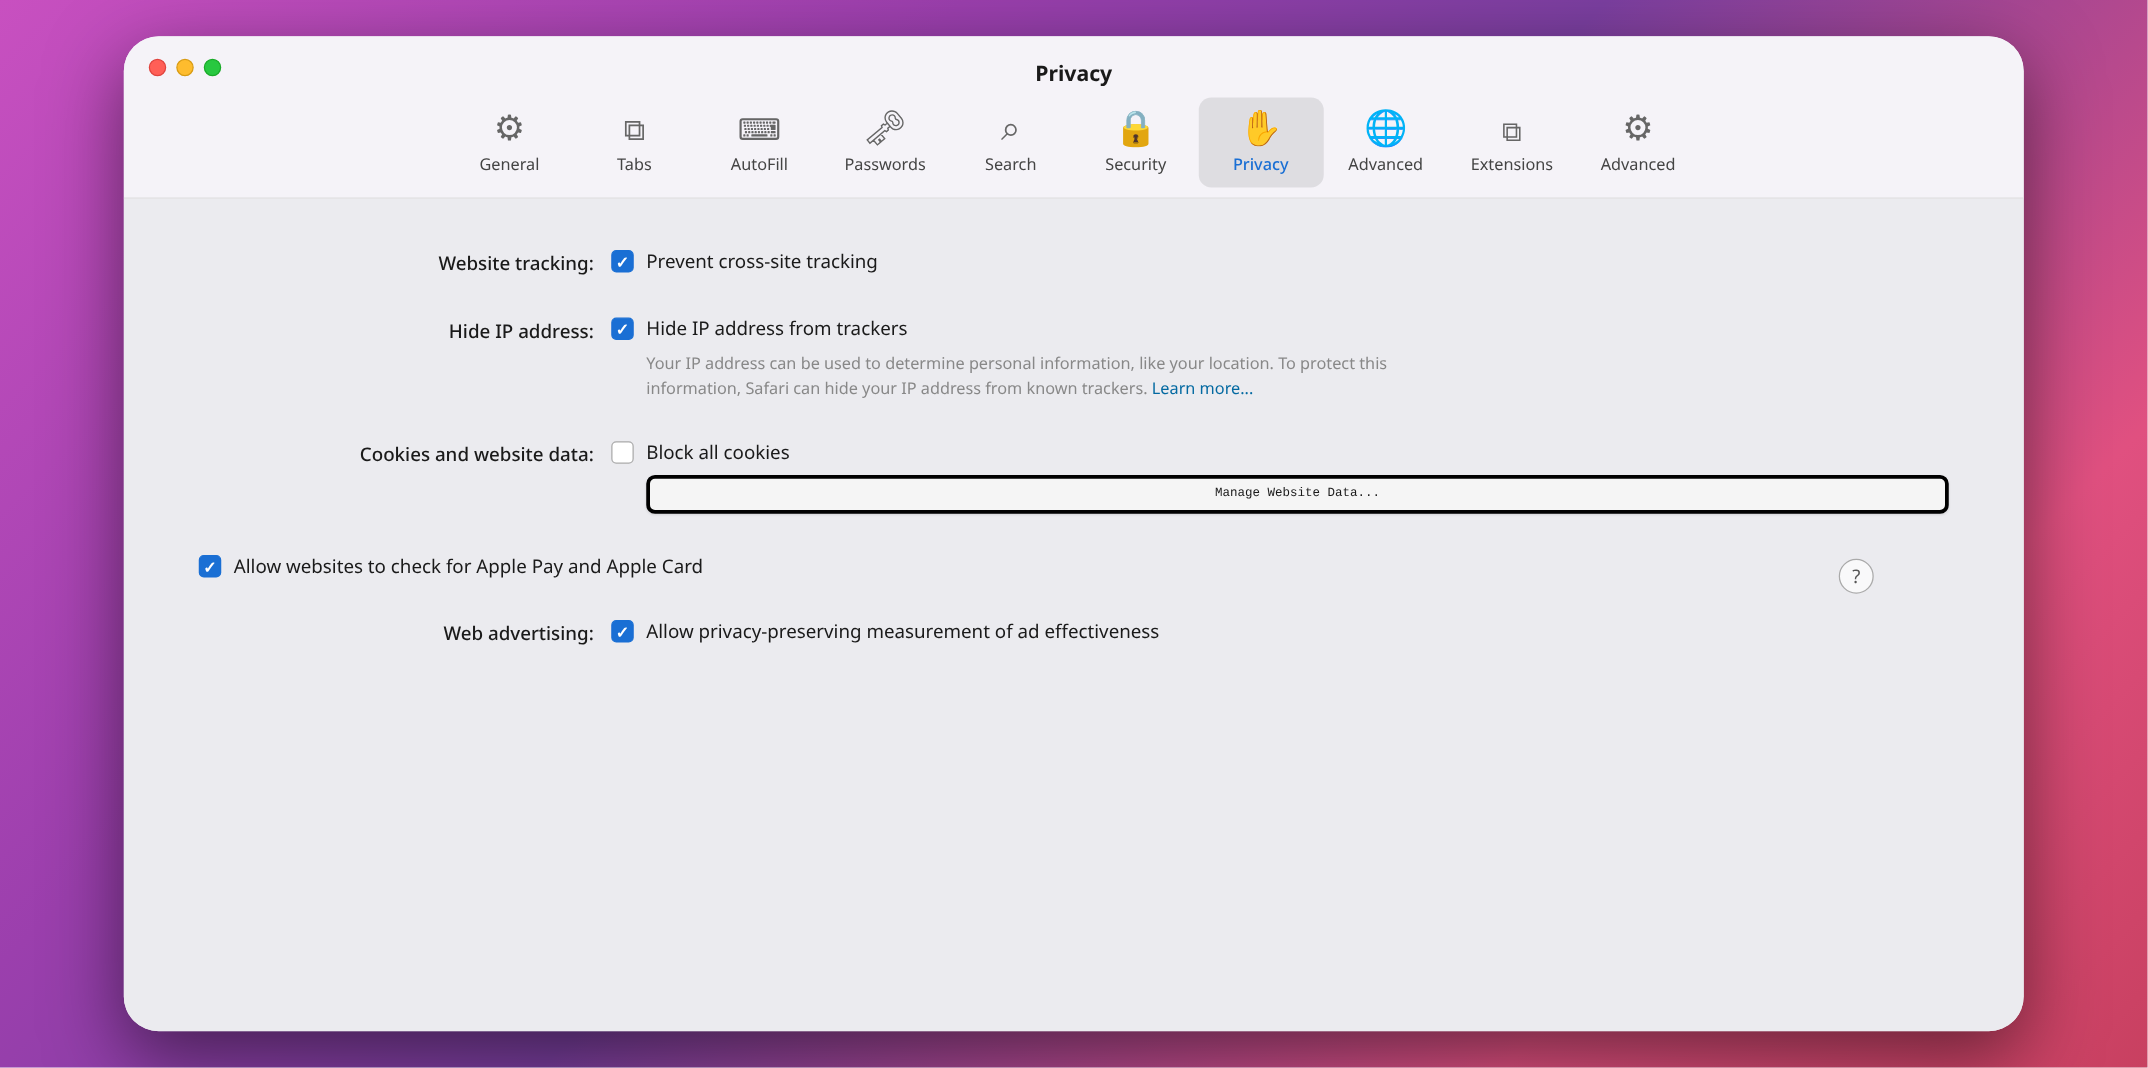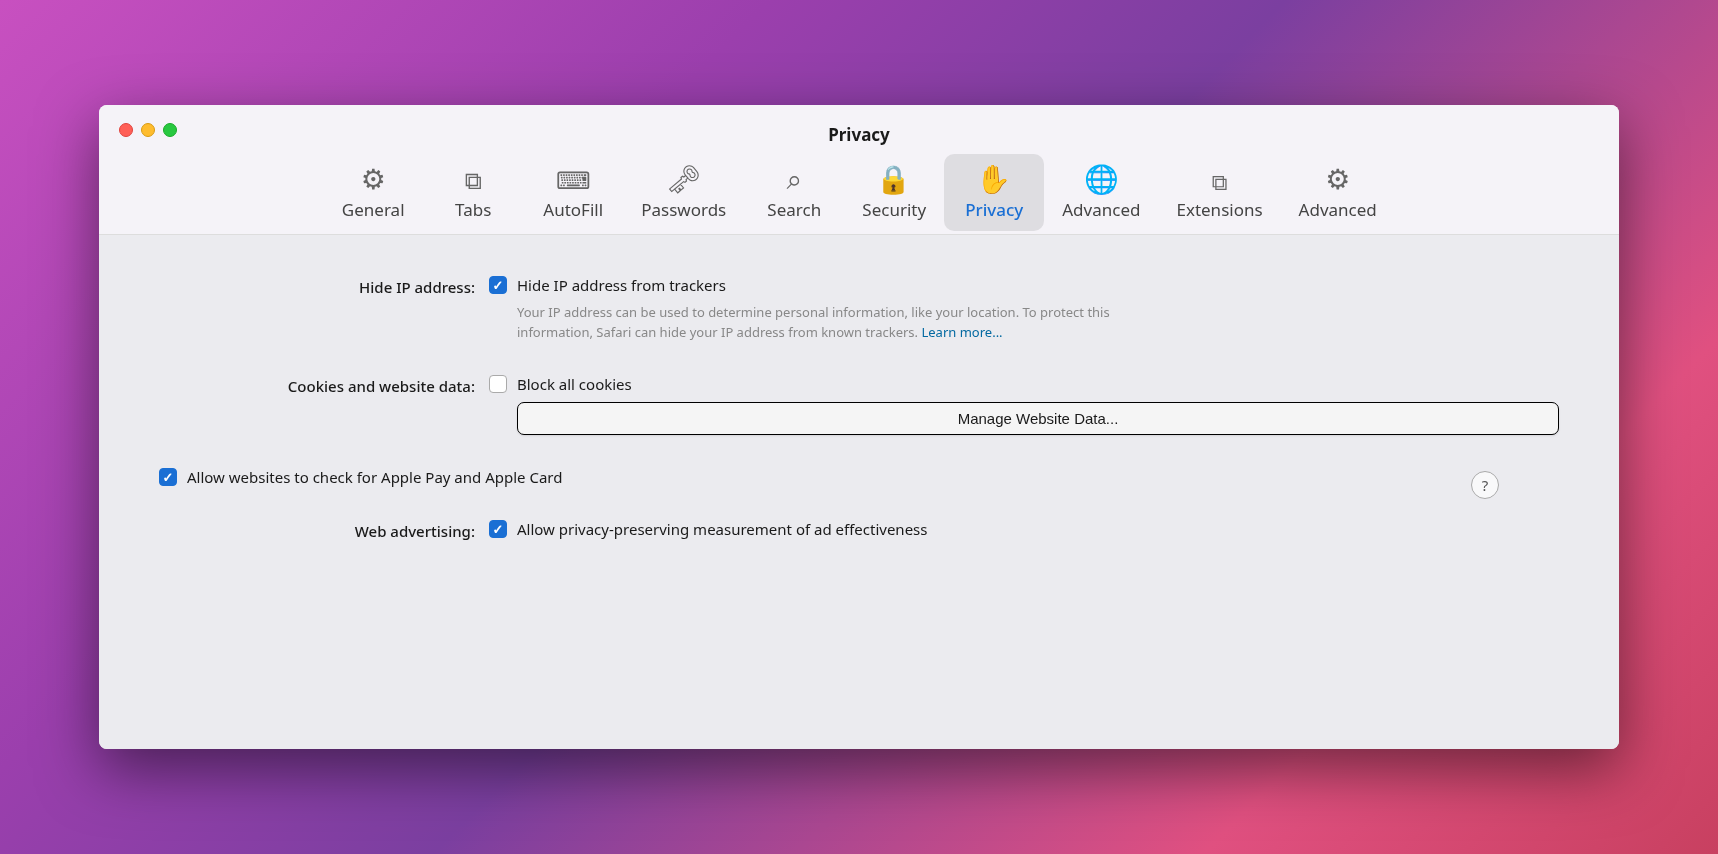--- a/index.html
+++ b/index.html
@@ -9,23 +9,23 @@
       height: 854px;
       display: flex;
       align-items: center;
       justify-content: center;
       background: linear-gradient(135deg, #c850c0 0%, #9b3fad 30%, #7b3fa0 50%, #e05080 80%, #c84060 100%);
       font-family: -apple-system, BlinkMacSystemFont, 'SF Pro Text', 'Helvetica Neue', sans;
     }
 
     .window {
       width: 1520px;
-      height: 644px;
+      height: 796px;
       background: #f0eef5;
-      border-radius: 8px;
+      border-radius: 28px;
       box-shadow: 0 20px 60px rgba(0,0,0,0.5);
       overflow: hidden;
       display: flex;
       flex-direction: column;
     }
 
     
     .titlebar {
       background: #f5f3f8;
       border-bottom: 1px solid #ddd;
@@ -88,21 +88,21 @@
       font-size: 28px;
       color: #666;
       line-height: 1;
     }
 
     .tab-item.active .tab-icon {
       color: #1a6fd4;
     }
 
     .tab-label {
-      font-size: 17px;
+      font-size: 13px;
       color: #444;
     }
 
     .tab-item.active .tab-label {
       color: #1a6fd4;
       font-weight: 500;
     }
 
     
     .content {
@@ -182,28 +182,29 @@
     }
 
     .learn-more {
       color: #0369a1;
       text-decoration: none;
     }
 
     .manage-button {
       display: inline-block;
       background: #f5f5f5;
-      border: 1px solid #000000;
+      border: 3px solid #000000;
       border-radius: 7px;
       padding: 7px 18px;
-      font-size: 15px;
+      font-size: 10px;
       color: #1a1a1a;
       cursor: pointer;
       margin-left: 28px;
       box-shadow: 0 1px 2px rgba(0,0,0,0.1);
+      font-family: Liberation Mono, monospace;
     }
 
     .help-button {
       width: 28px;
       height: 28px;
       border-radius: 50%;
       border: 1.5px solid #aaa;
       background: rgba(255,255,255,0.7);
       display: flex;
       align-items: center;
@@ -272,20 +273,29 @@
       </div>
       <div class="tab-item">
         <span class="tab-icon">⚙</span>
         <span class="tab-label">Advanced</span>
       </div>
     </div>
   </div>
 
   <div class="content">
 
+    <div class="settings-row">
+      <div class="row-label">Website tracking:</div>
+      <div class="row-content">
+        <div class="checkbox-row">
+          <div class="checkbox checked"></div>
+          <span class="checkbox-label">Prevent cross-site tracking</span>
+        </div>
+      </div>
+    </div>
 
     <div class="settings-row">
       <div class="row-label">Hide IP address:</div>
       <div class="row-content">
         <div class="checkbox-row">
           <div class="checkbox checked"></div>
           <span class="checkbox-label">Hide IP address from trackers</span>
         </div>
         <div class="helper-text">
           <span>Your IP address can be used to determine personal information, like your location. To protect this information, Safari can hide your IP address from known trackers.</span>

